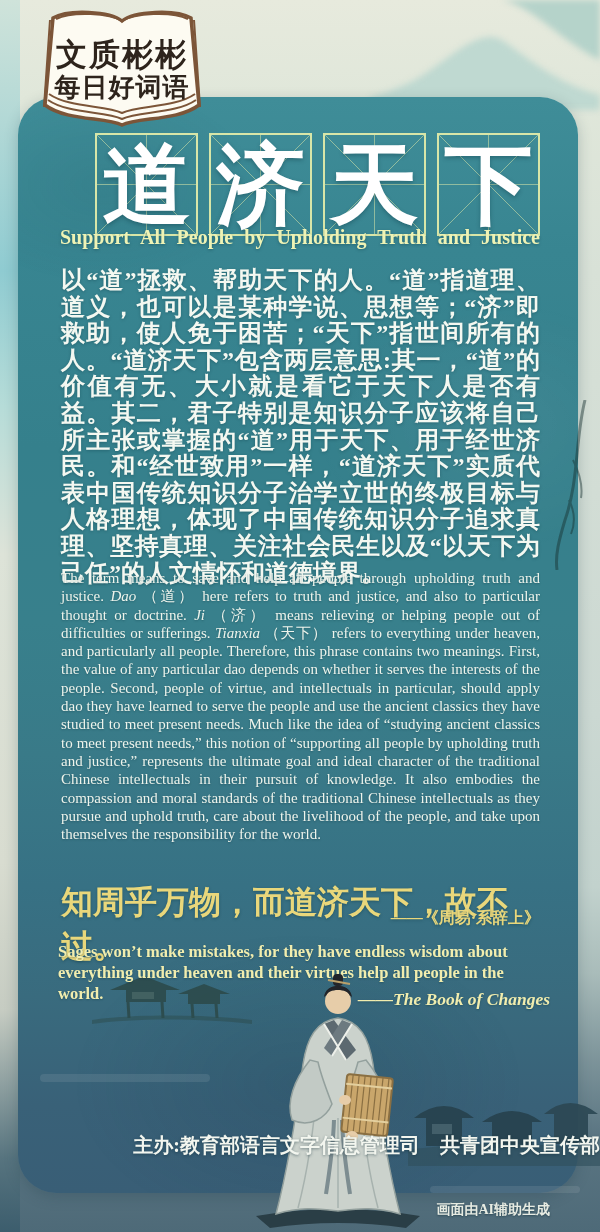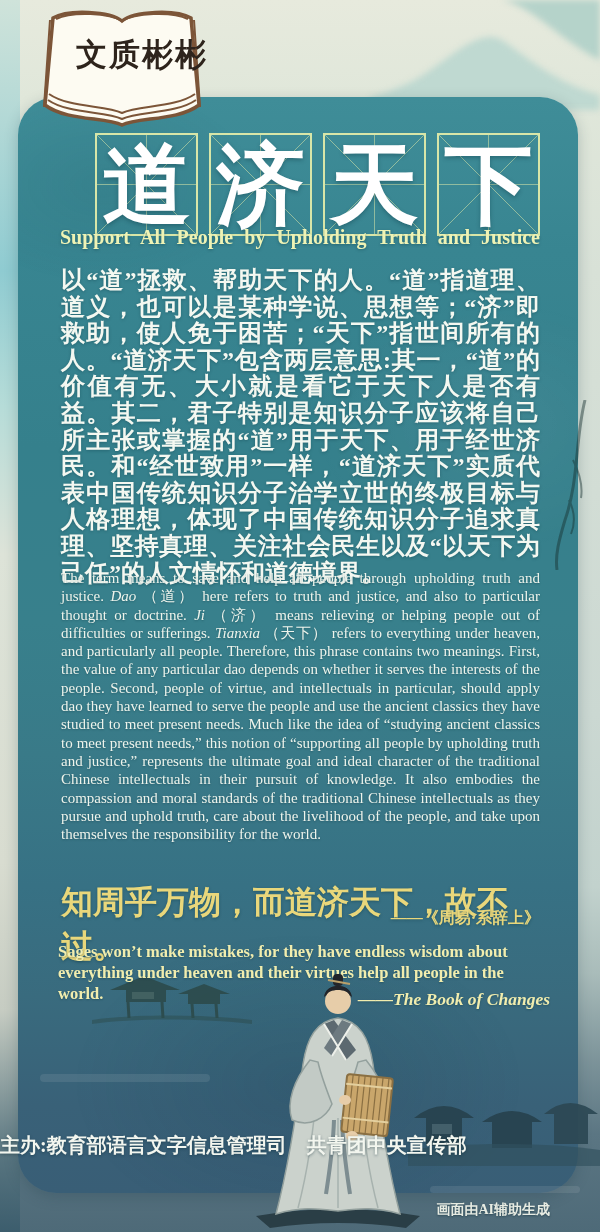--- a/index.html
+++ b/index.html
@@ -33,21 +33,21 @@
     content:"";position:absolute;inset:0;border-radius:38px;
     background:
       radial-gradient(220px 140px at 15% 8%, rgba(20,70,80,.10), transparent 70%),
       radial-gradient(260px 180px at 85% 30%, rgba(255,255,255,.05), transparent 70%),
       radial-gradient(300px 200px at 50% 90%, rgba(10,40,60,.12), transparent 75%);
     pointer-events:none;
   }
   
   #badge{position:absolute;left:36px;top:8px;width:172px;height:122px;z-index:6;}
   #badge .badge-text{
-    position:absolute;left:0;width:100%;text-align:right;color:#2e241c;
+    position:absolute;left:0;width:100%;text-align:center;color:#2e241c;
     font-weight:bold;font-family:Liberation Sans, sans-serif;
   }
   #badge-line1{top:26px;font-size:31px;letter-spacing:2px;}
   #badge-line2{top:62px;font-size:26px;letter-spacing:1px;}
   
   #headword{position:absolute;left:95px;top:133px;display:flex;gap:11px;z-index:5;}
   .hw-cell{position:relative;width:103px;height:103px;}
   .hw-cell svg{position:absolute;inset:0;}
   .hw-char{
     position:absolute;inset:0;display:flex;align-items:center;justify-content:center;
@@ -87,21 +87,21 @@
     text-shadow:0 1px 2px rgba(10,50,60,.35);
   }
   #quote-src-en{
     position:absolute;left:71px;top:989px;width:479px;z-index:5;text-align:right;
     color:#f1edae;font-size:17.5px;font-weight:bold;font-style:italic;
     text-shadow:0 1px 2px rgba(10,50,60,.35);
   }
   .silhouette{position:absolute;z-index:4;}
   #scholar{position:absolute;left:248px;top:968px;width:180px;height:264px;z-index:5;}
   #footer-hosts{
-    position:absolute;left:0;top:1132px;width:100%;text-align:left;z-index:6;
+    position:absolute;left:0;top:1132px;width:100%;text-align:right;z-index:6;
     color:#f3f6ef;font-size:20px;font-weight:bold;
     text-shadow:0 1px 3px rgba(10,40,50,.45);
   }
   #footer-org{
     position:absolute;left:0;top:1163px;width:100%;text-align:center;z-index:6;
     color:#f3f6ef;font-size:20px;font-weight:bold;
     text-shadow:0 1px 3px rgba(10,40,50,.45);
   }
   #ai-note{
     position:absolute;right:50px;top:1201px;z-index:6;
@@ -132,20 +132,21 @@
   <div id="badge">
     <svg width="172" height="122" viewBox="0 0 172 122">
       <path d="M86,13 C74,3 32,1 17,10 L9,97 C30,113 70,109 86,117 C102,109 142,113 163,97 L155,10 C140,1 98,3 86,13 Z" fill="#fdfbf2" stroke="#7c5538" stroke-width="3.5"></path>
       <path d="M86,13 C74,5 36,3 20,11" fill="none" stroke="#7c5538" stroke-width="2"></path>
       <path d="M86,13 C98,5 136,3 152,11" fill="none" stroke="#7c5538" stroke-width="2"></path>
       <path d="M12,92 C32,106 70,103 86,111 C102,103 140,106 160,92" fill="none" stroke="#7c5538" stroke-width="2"></path>
       <path d="M13,86 C33,100 70,97 86,105 C102,97 139,100 159,86" fill="none" stroke="#7c5538" stroke-width="2"></path>
       <path d="M14,12 L8,99 M158,12 L164,99" stroke="#7c5538" stroke-width="2" fill="none"></path>
     </svg>
     <div class="badge-text" id="badge-line1">文质彬彬</div>
+    <div class="badge-text" id="badge-line2">每日好词语</div>
   </div>
 
   <div id="headword">
     <div class="hw-cell">
       <svg viewBox="0 0 103 103">
         <rect x="1" y="1" width="101" height="101" fill="none" stroke="#d8e6a8" stroke-width="2"></rect>
         <path d="M1,1 L102,102 M102,1 L1,102 M51.5,1 L51.5,102 M1,51.5 L102,51.5" stroke="#d8e6a8" stroke-width="1" opacity=".55"></path>
       </svg>
       <span class="hw-char">道</span>
     </div>

